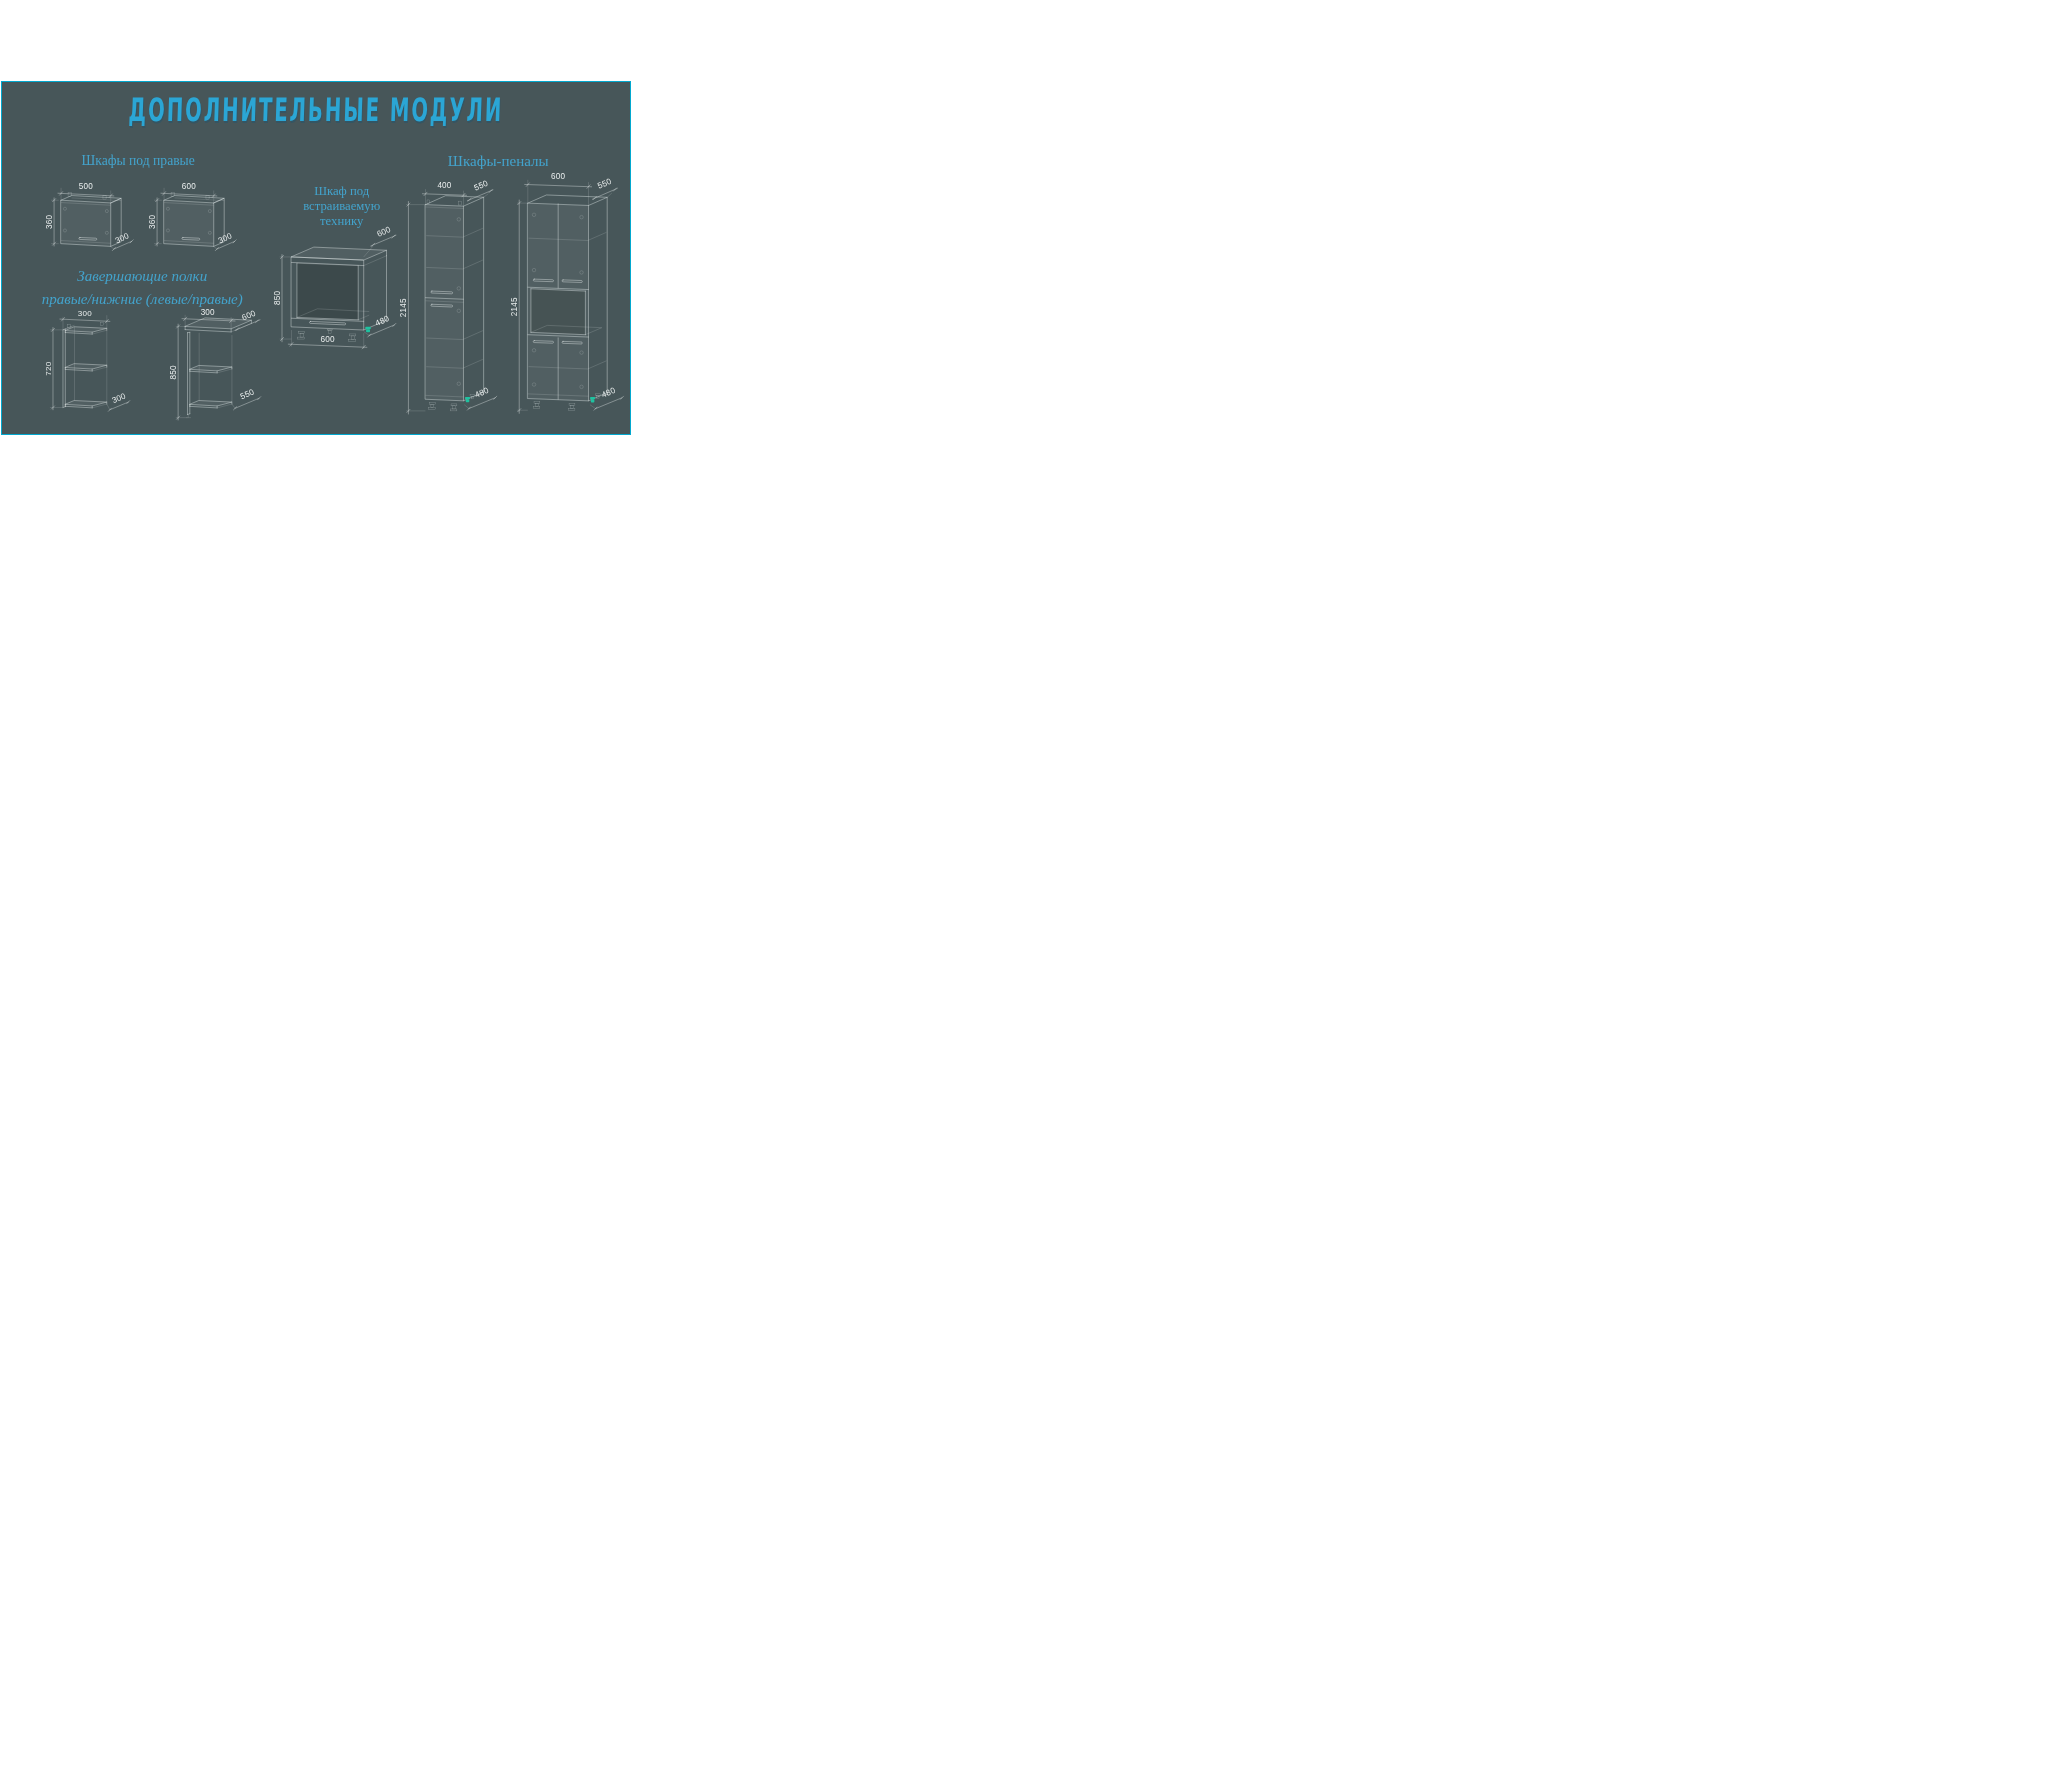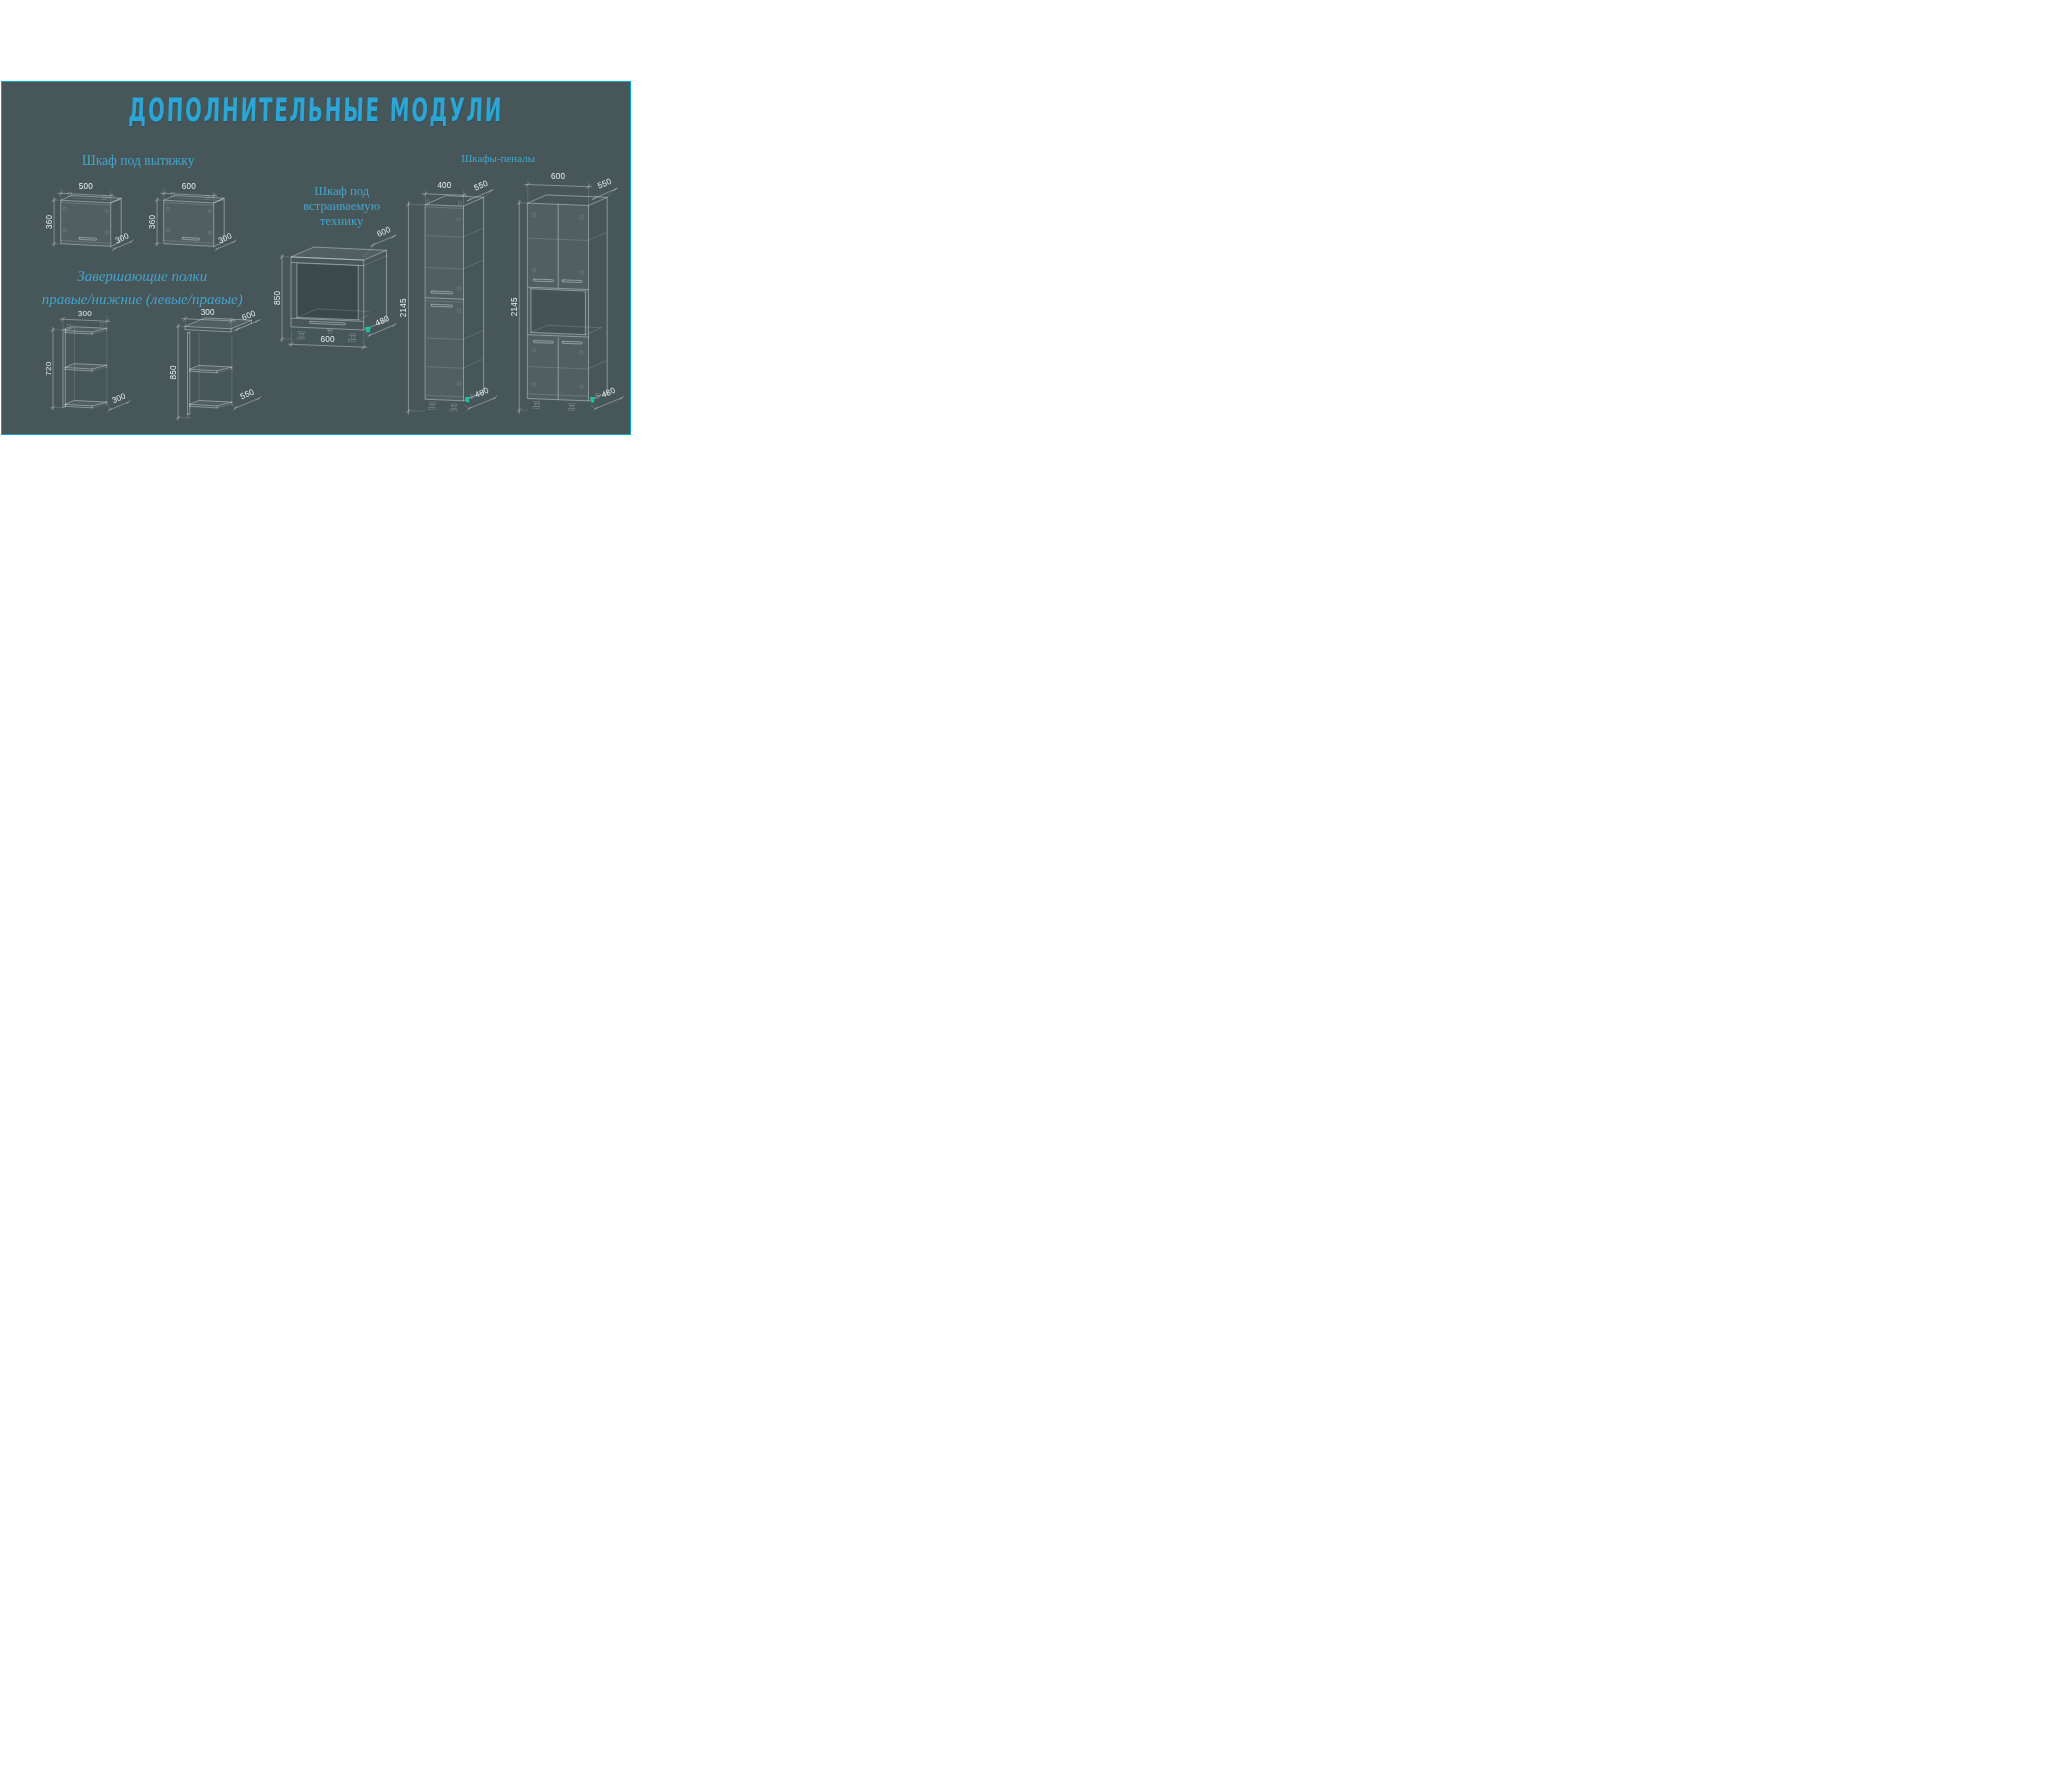--- a/index.html
+++ b/index.html
@@ -22,21 +22,21 @@
     text-shadow:0.8px 1.2px 0 rgba(18,84,117,0.35);
     white-space:nowrap;
   }
   .heading{
     position:absolute;color:#43a3cc;text-align:center;
     font-family:"Liberation Serif", serif;line-height:1.2;
   }
   .h-hood{left:62px;top:71px;width:148px;font-size:13.6px;}
   .h-shelves{left:33px;top:183px;width:214px;font-size:15px;line-height:1.5;font-style:italic;}
   .h-builtin{left:280px;top:102px;width:119px;font-size:12.7px;line-height:1.18;}
-  .h-tall{left:426px;top:70px;width:140px;font-size:11px;}
+  .h-tall{left:426px;top:70px;width:140px;font-size:15px;}
   svg{position:absolute;overflow:visible;}
   .ln{stroke:#dce3e3;stroke-width:1.15;fill:none;stroke-linecap:round;stroke-linejoin:round;}
   .tn{stroke:rgba(220,227,227,0.55);stroke-width:0.8;fill:none;}
   .dm{stroke:#e7ecec;stroke-width:1;fill:none;stroke-linecap:round;}
   .face{fill:rgba(255,255,255,0.055);}
   .niche{fill:rgba(0,0,0,0.15);stroke:none;}
   .teal{fill:#1fc2a0;stroke:none;}
   .dimtxt{
     fill:#e9eded;font-family:"Liberation Sans", sans-serif;font-size:21px;
     letter-spacing:0.5px;text-anchor:middle;
@@ -45,21 +45,21 @@
 </head>
 <body>
 
 <div class="board">
 
   <div class="title">
     <span>ДОПОЛНИТЕЛЬНЫЕ МОДУЛИ</span>
   </div>
 
   <div class="heading h-hood">
-    <span>Шкаф под вытяжку</span>
+    <span>Шкафы под правые</span>
   </div>
 
   <div class="heading h-shelves">
     <div>Завершающие полки</div>
     <div>правые/нижние (левые/правые)</div>
   </div>
 
   <div class="heading h-builtin">
     <div>Шкаф под</div>
     <div>встраиваемую</div>

